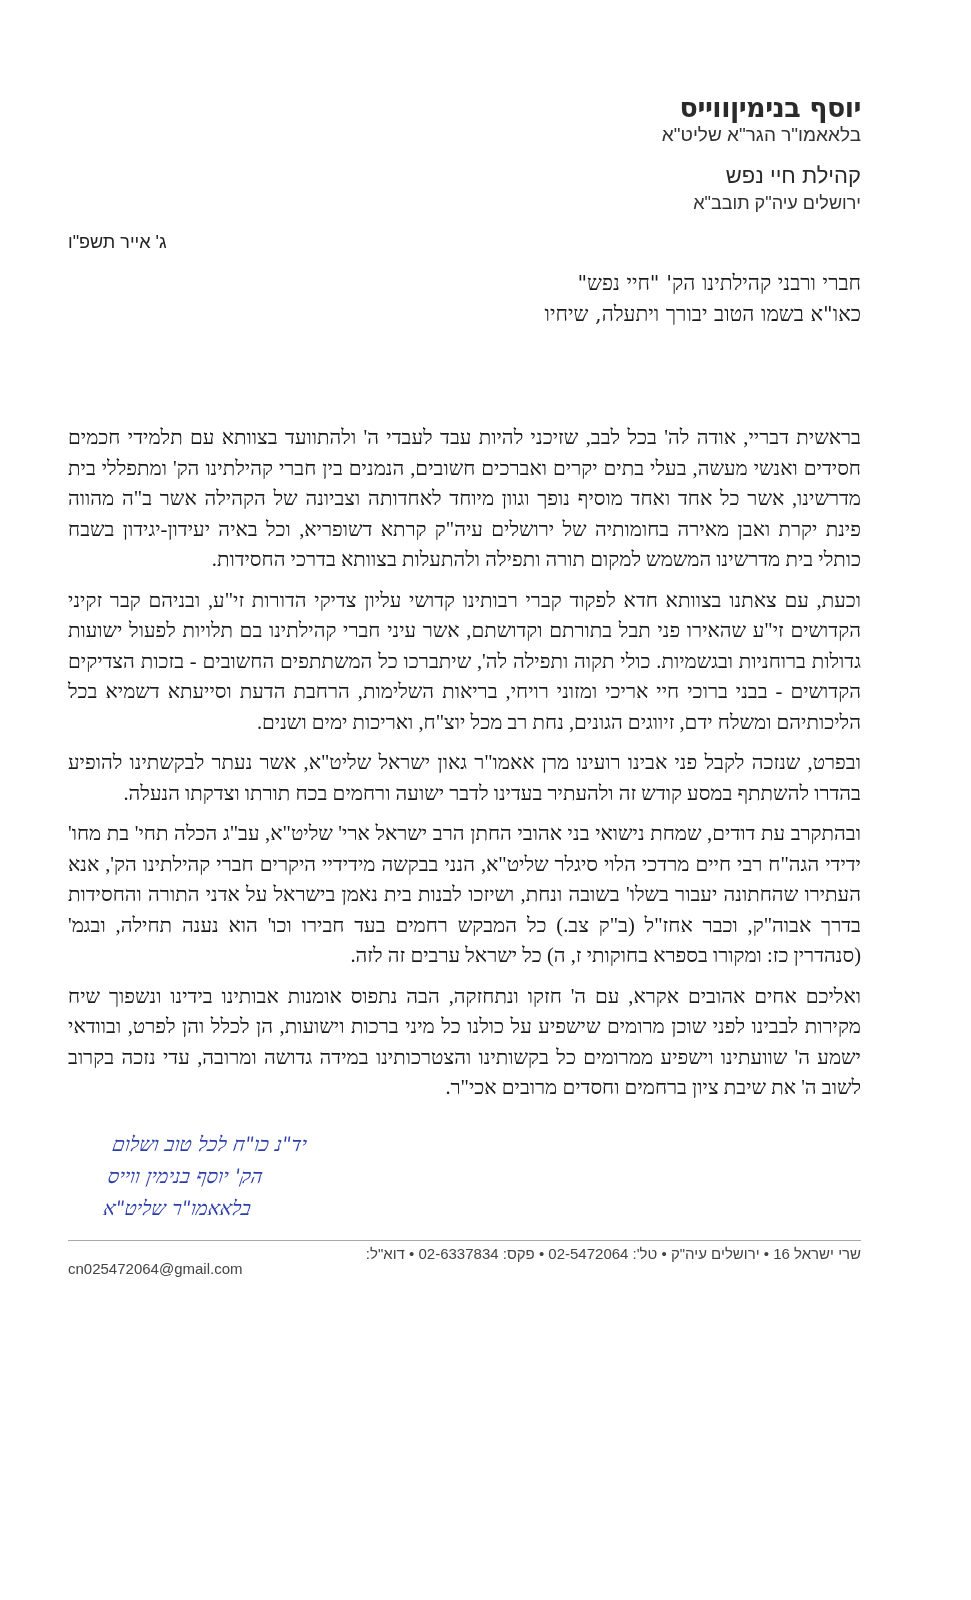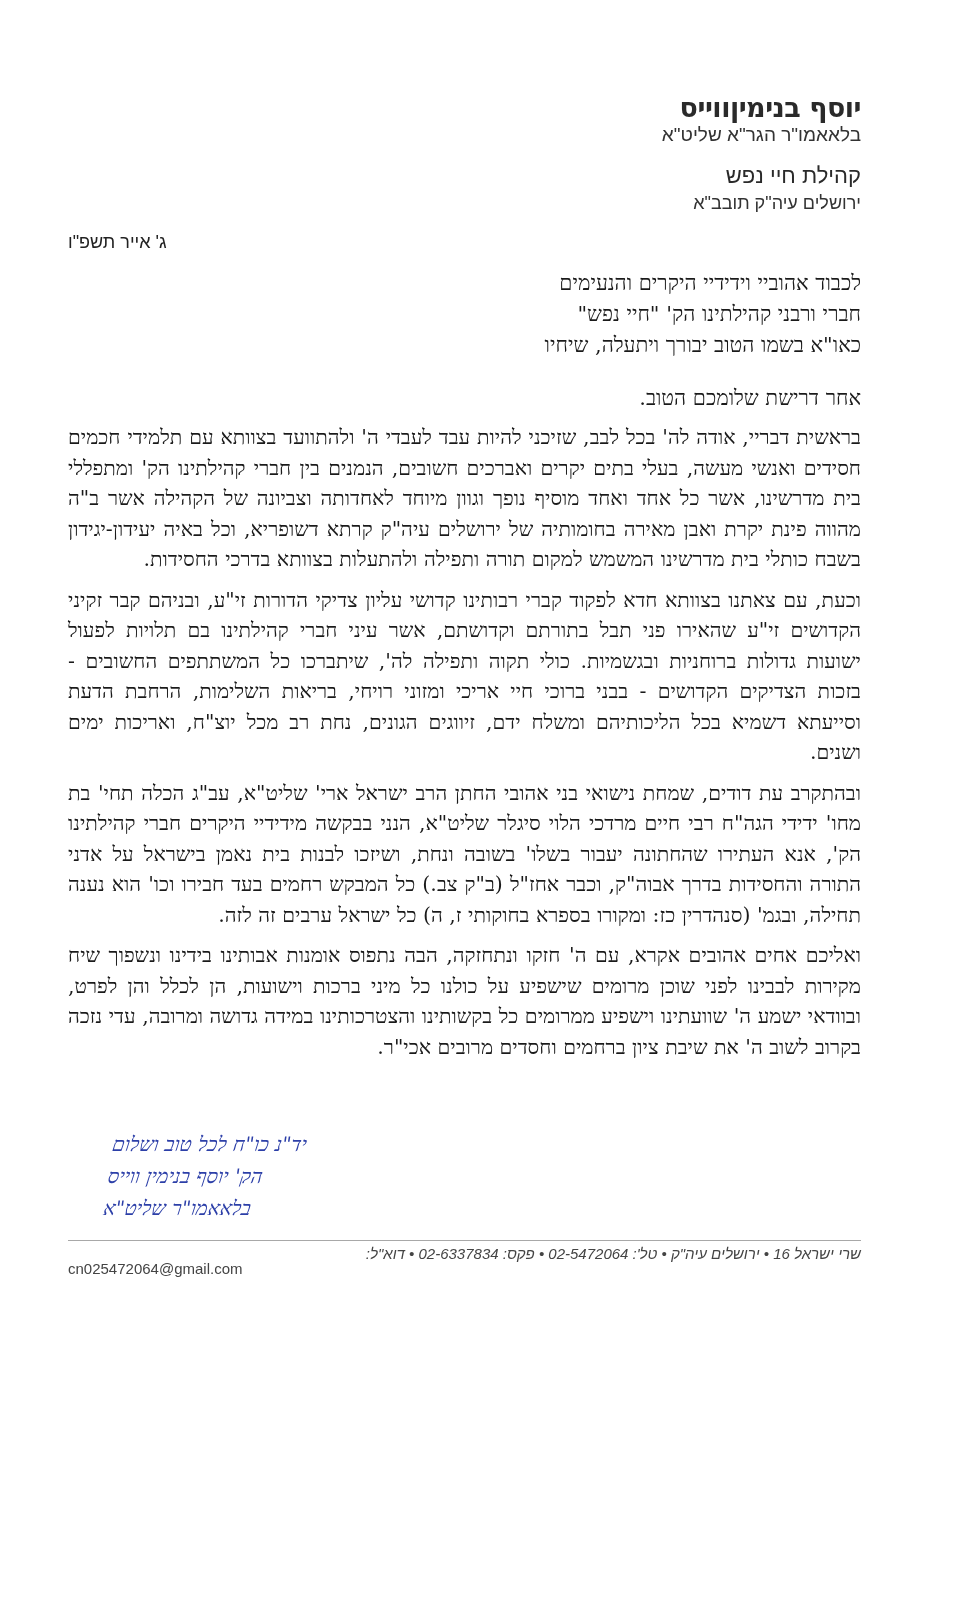--- a/index.html
+++ b/index.html
@@ -24,65 +24,64 @@
       position: absolute; left: 68px; top: 232px; width: 200px;
       font-family: "Liberation Sans", sans-serif; font-size: 18px; color: #222;
       direction: rtl; text-align: left;
     }
 
     .salutation { position: absolute; right: 110px; top: 268px; width: 600px; }
     .salutation div { font-size: 21px; line-height: 31px; }
 
     .greeting { position: absolute; right: 110px; top: 383px; width: 600px; font-size: 21px; line-height: 30px; }
 
-    .body { position: absolute; left: 68px; right: 110px; top: 422px; }
+    .body { position: absolute; left: 68px; right: 110px; top: 422px; font-family: Liberation Serif, serif; }
     .para { font-size: 20.5px; line-height: 30.5px; text-align: justify; text-align-last: right; margin: 0 0 10px 0; }
 
     .signature {
       position: absolute; left: 108px; top: 1128px; width: 330px;
       font-family: "DejaVu Serif", serif; font-style: italic;
       color: #2c3fa8; font-size: 20px; line-height: 32px; direction: rtl; text-align: left;
       transform: skewX(-8deg);
     }
 
     .divider { position: absolute; left: 68px; right: 110px; top: 1240px; height: 0; border-top: 1.5px solid #a8a8a8; }
 
     .footer {
       position: absolute; left: 68px; right: 110px; top: 1242px; height: 22px;
       font-family: "Liberation Sans", sans-serif; font-size: 15px; color: #444;
       display: flex; flex-direction: row-reverse; justify-content: space-between; align-items: center;
     }
-    .footer .contact { direction: rtl; font-style: italic; }
+    .footer .contact { direction: rtl; }
     .footer .email { direction: ltr; margin-top: 31px; }
   </style>
 </head>
 <body>
 
 <div class="page">
 
   <div class="letterhead rtl">
     <div class="lh-name">יוסף בנימיןווייס</div>
     <div class="lh-title">בלאאמו"ר הגר"א שליט"א</div>
     <div class="lh-congregation">קהילת חיי נפש</div>
     <div class="lh-city">ירושלים עיה"ק תובב"א</div>
   </div>
 
   <div class="date">ג' אייר תשפ"ו</div>
 
   <div class="salutation rtl">
-    <div>לכבוד אהוביי וידידיי היקרים והנעימים</div>
     <div>חברי ורבני קהילתינו הק' "חיי נפש"</div>
     <div>כאו"א בשמו הטוב יבורך ויתעלה, שיחיו</div>
   </div>
 
-  <div class="greeting rtl">אחר דרישת שלומכם הטוב.</div>
 
   <div class="body rtl">
     <p class="para">בראשית דבריי, אודה לה' בכל לבב, שזיכני להיות עבד לעבדי ה' ולהתוועד בצוותא עם תלמידי חכמים חסידים ואנשי מעשה, בעלי בתים יקרים ואברכים חשובים, הנמנים בין חברי קהילתינו הק' ומתפללי בית מדרשינו, אשר כל אחד ואחד מוסיף נופך וגוון מיוחד לאחדותה וצביונה של הקהילה אשר ב"ה מהווה פינת יקרת ואבן מאירה בחומותיה של ירושלים עיה"ק קרתא דשופריא, וכל באיה יעידון-יגידון בשבח כותלי בית מדרשינו המשמש למקום תורה ותפילה ולהתעלות בצוותא בדרכי החסידות.</p>
     <p class="para">וכעת, עם צאתנו בצוותא חדא לפקוד קברי רבותינו קדושי עליון צדיקי הדורות זי"ע, ובניהם קבר זקיני הקדושים זי"ע שהאירו פני תבל בתורתם וקדושתם, אשר עיני חברי קהילתינו בם תלויות לפעול ישועות גדולות ברוחניות ובגשמיות. כולי תקוה ותפילה לה', שיתברכו כל המשתתפים החשובים - בזכות הצדיקים הקדושים - בבני ברוכי חיי אריכי ומזוני רויחי, בריאות השלימות, הרחבת הדעת וסייעתא דשמיא בכל הליכותיהם ומשלח ידם, זיווגים הגונים, נחת רב מכל יוצ"ח, ואריכות ימים ושנים.</p>
+    <p class="para">ובפרט, שנזכה לקבל פני אבינו רועינו מרן אאמו"ר גאון ישראל שליט"א, אשר נעתר לבקשתינו להופיע בהדרו להשתתף במסע קודש זה ולהעתיר בעדינו לדבר ישועה ורחמים בכח תורתו וצדקתו הנעלה.</p>
     <p class="para">ובהתקרב עת דודים, שמחת נישואי בני אהובי החתן הרב ישראל ארי' שליט"א, עב"ג הכלה תחי' בת מחו' ידידי הגה"ח רבי חיים מרדכי הלוי סיגלר שליט"א, הנני בבקשה מידידיי היקרים חברי קהילתינו הק', אנא העתירו שהחתונה יעבור בשלו' בשובה ונחת, ושיזכו לבנות בית נאמן בישראל על אדני התורה והחסידות בדרך אבוה"ק, וכבר אחז"ל (ב"ק צב.) כל המבקש רחמים בעד חבירו וכו' הוא נענה תחילה, ובגמ' (סנהדרין כז: ומקורו בספרא בחוקותי ז, ה) כל ישראל ערבים זה לזה.</p>
     <p class="para">ואליכם אחים אהובים אקרא, עם ה' חזקו ונתחזקה, הבה נתפוס אומנות אבותינו בידינו ונשפוך שיח מקירות לבבינו לפני שוכן מרומים שישפיע על כולנו כל מיני ברכות וישועות, הן לכלל והן לפרט, ובוודאי ישמע ה' שוועתינו וישפיע ממרומים כל בקשותינו והצטרכותינו במידה גדושה ומרובה, עדי נזכה בקרוב לשוב ה' את שיבת ציון ברחמים וחסדים מרובים אכי"ר.</p>
   </div>
 
   <div class="signature">
     <div>יד"נ כו"ח לכל טוב ושלום</div>
     <div>הק' יוסף בנימין ווייס</div>
     <div>בלאאמו"ר שליט"א</div>
   </div>
 

